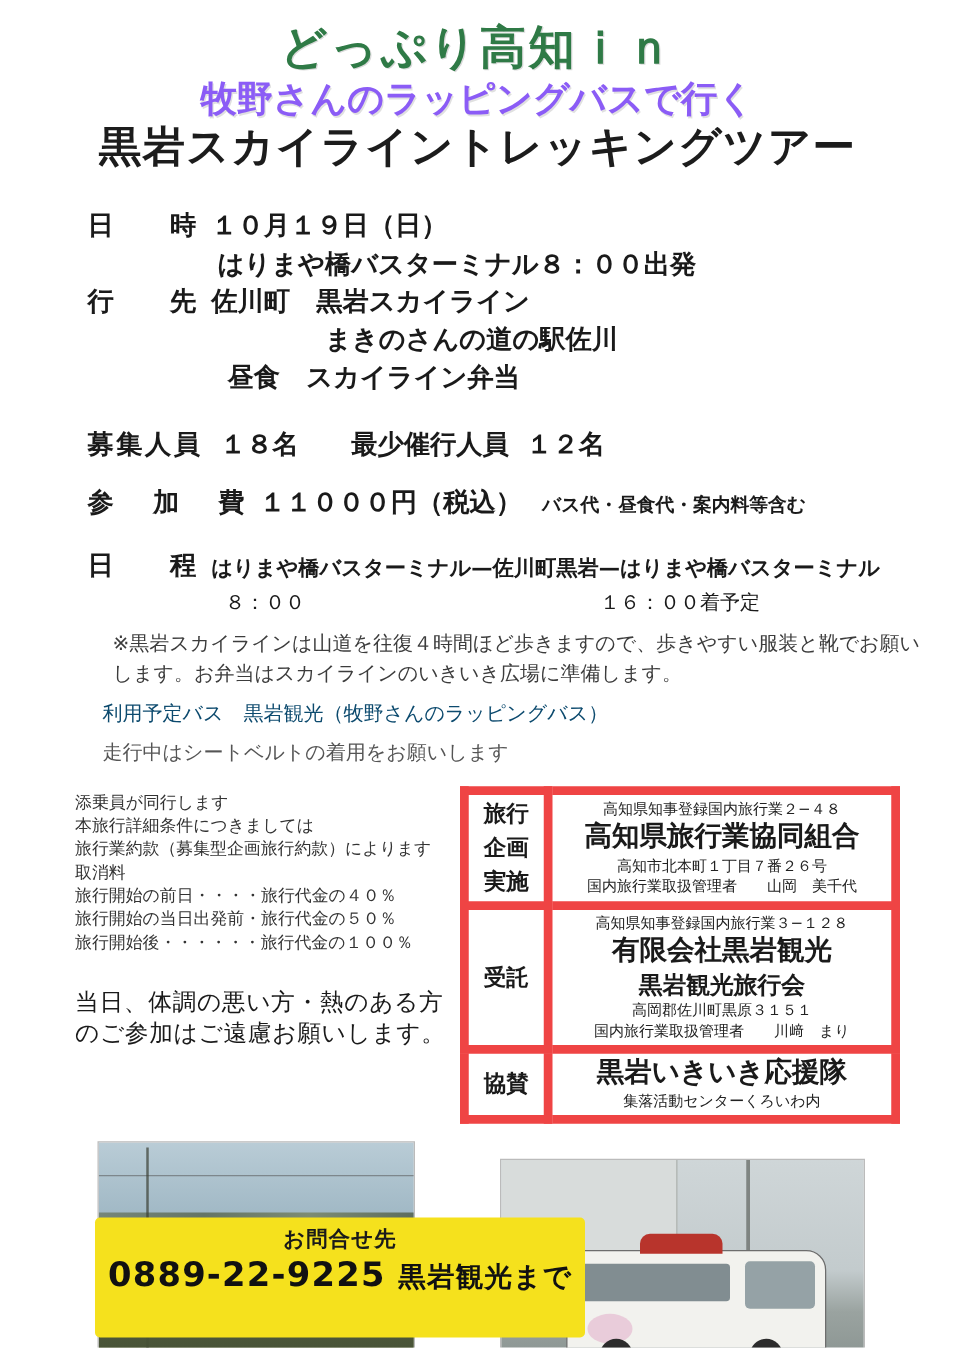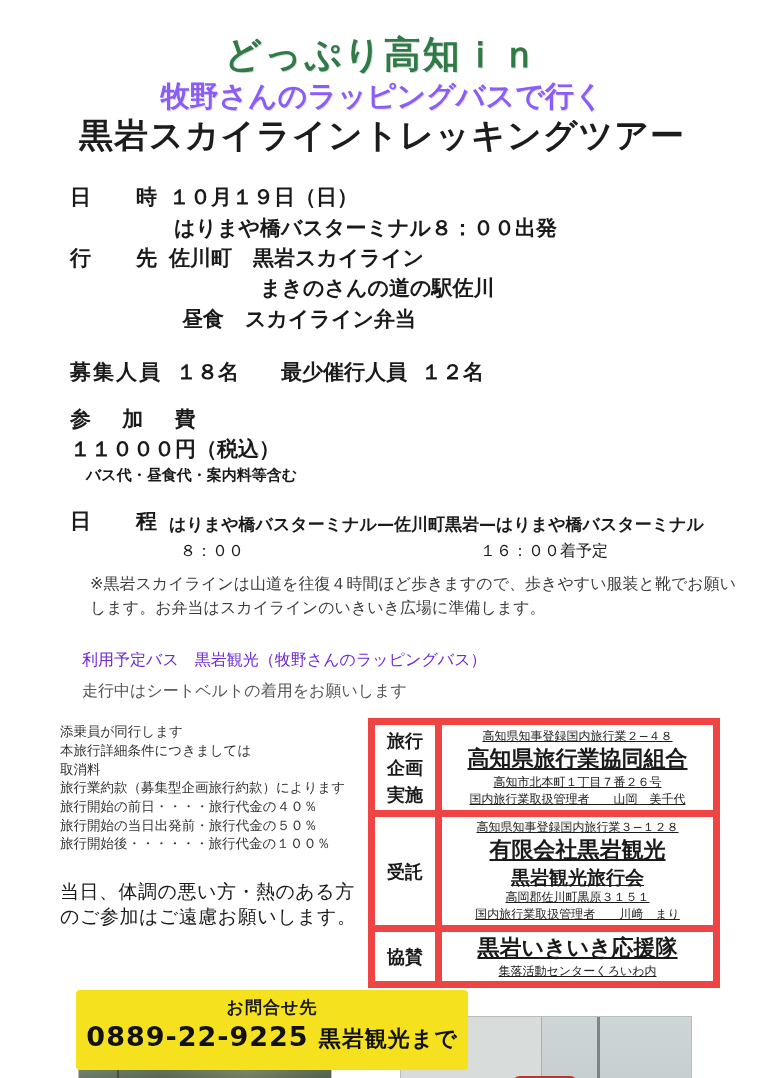--- a/index.html
+++ b/index.html
@@ -17,21 +17,21 @@
   }
   .page {
     position: relative;
     width: 764px;
     height: 1078px;
   }
 
   
   .title-block {
     text-align: center;
-    padding-top: 34px;
+    padding-top: 17px;
   }
   .title-line1 {
     font-size: 37px;
     font-weight: bold;
     color: #2f7a46;
     letter-spacing: 2px;
     line-height: 1.15;
     text-shadow: 1px 1px 0 rgba(0,0,0,0.15);
   }
   .title-line2 {
@@ -68,21 +68,21 @@
     letter-spacing: 12px;
     font-weight: bold;
     min-width: 92px;
   }
   .lbl.nospace { letter-spacing: 2px; }
   .val { font-weight: bold; }
   .indent-1 { padding-left: 104px; font-weight: bold; }
   .indent-2 { padding-left: 190px; font-weight: bold; }
   .indent-3 { padding-left: 112px; font-weight: bold; }
 
-  .fee-row { display: flex; align-items: baseline; margin-top: 16px; flex-direction: column; }
+  .fee-row { display: flex; align-items: baseline; margin-top: 16px; }
   .fee-note {
     font-size: 15px;
     font-weight: bold;
     padding-left: 16px;
   }
 
   .sched-row { display: flex; align-items: flex-end; margin-top: 20px; }
   .sched-val { font-size: 17px; font-weight: bold; }
   .sched-times {
     display: flex;
@@ -94,22 +94,22 @@
 
   .note {
     font-size: 16px;
     line-height: 1.5;
     margin-top: 10px;
     padding-left: 20px;
     color: #3c3c3c;
   }
   .subnote {
     font-size: 16px;
-    color: #6d28d9;
-    margin-top: 28px;
+    color: #0c4a6e;
+    margin-top: 8px;
     padding-left: 12px;
   }
   .subnote2 {
     font-size: 16px;
     color: #555;
     margin-top: 8px;
     padding-left: 12px;
   }
 
   
@@ -163,21 +163,21 @@
     font-weight: bold;
     text-align: center;
     line-height: 1.3;
   }
   .org-mid {
     font-size: 19px;
     font-weight: bold;
     text-align: center;
     line-height: 1.3;
   }
-  .org-cell { padding: 3px 4px; text-decoration: underline; }
+  .org-cell { padding: 3px 4px; }
 
   
   .photos {
     position: relative;
     margin-top: 14px;
     height: 210px;
   }
   .photo {
     position: absolute;
     border: 1px solid #bbb;
@@ -263,21 +263,21 @@
     left: 196px; top: 0; width: 3px; height: 120px;
     background: #6c716d; opacity: .8;
   }
 
   
   .contact {
     position: absolute;
     left: 76px;
     bottom: 8px;
     width: 392px;
-    height: 80px;
+    height: 96px;
     background: #f5e11d;
     border-radius: 4px;
   }
   .contact-label {
     text-align: center;
     font-size: 17px;
     font-weight: bold;
     color: #1a1a1a;
     padding-top: 6px;
     letter-spacing: 1px;
@@ -345,22 +345,22 @@
 
     <div class="note">※黒岩スカイラインは山道を往復４時間ほど歩きますので、歩きやすい服装と靴でお願いします。お弁当はスカイラインのいきいき広場に準備します。</div>
     <div class="subnote">利用予定バス　黒岩観光（牧野さんのラッピングバス）</div>
     <div class="subnote2">走行中はシートベルトの着用をお願いします</div>
   </div>
 
   <div class="mid">
     <div class="terms">
       <div>添乗員が同行します</div>
       <div>本旅行詳細条件につきましては</div>
+      <div>旅行業約款（募集型企画旅行約款）によります</div>
       <div>取消料</div>
-      <div>旅行業約款（募集型企画旅行約款）によります</div>
       <div>旅行開始の前日・・・・旅行代金の４０％</div>
       <div>旅行開始の当日出発前・旅行代金の５０％</div>
       <div>旅行開始後・・・・・・旅行代金の１００％</div>
 
       <div class="caution" style="white-space:pre-line;">当日、体調の悪い方・熱のある方
 のご参加はご遠慮お願いします。</div>
     </div>
 
     <table class="org">
       <tbody>

